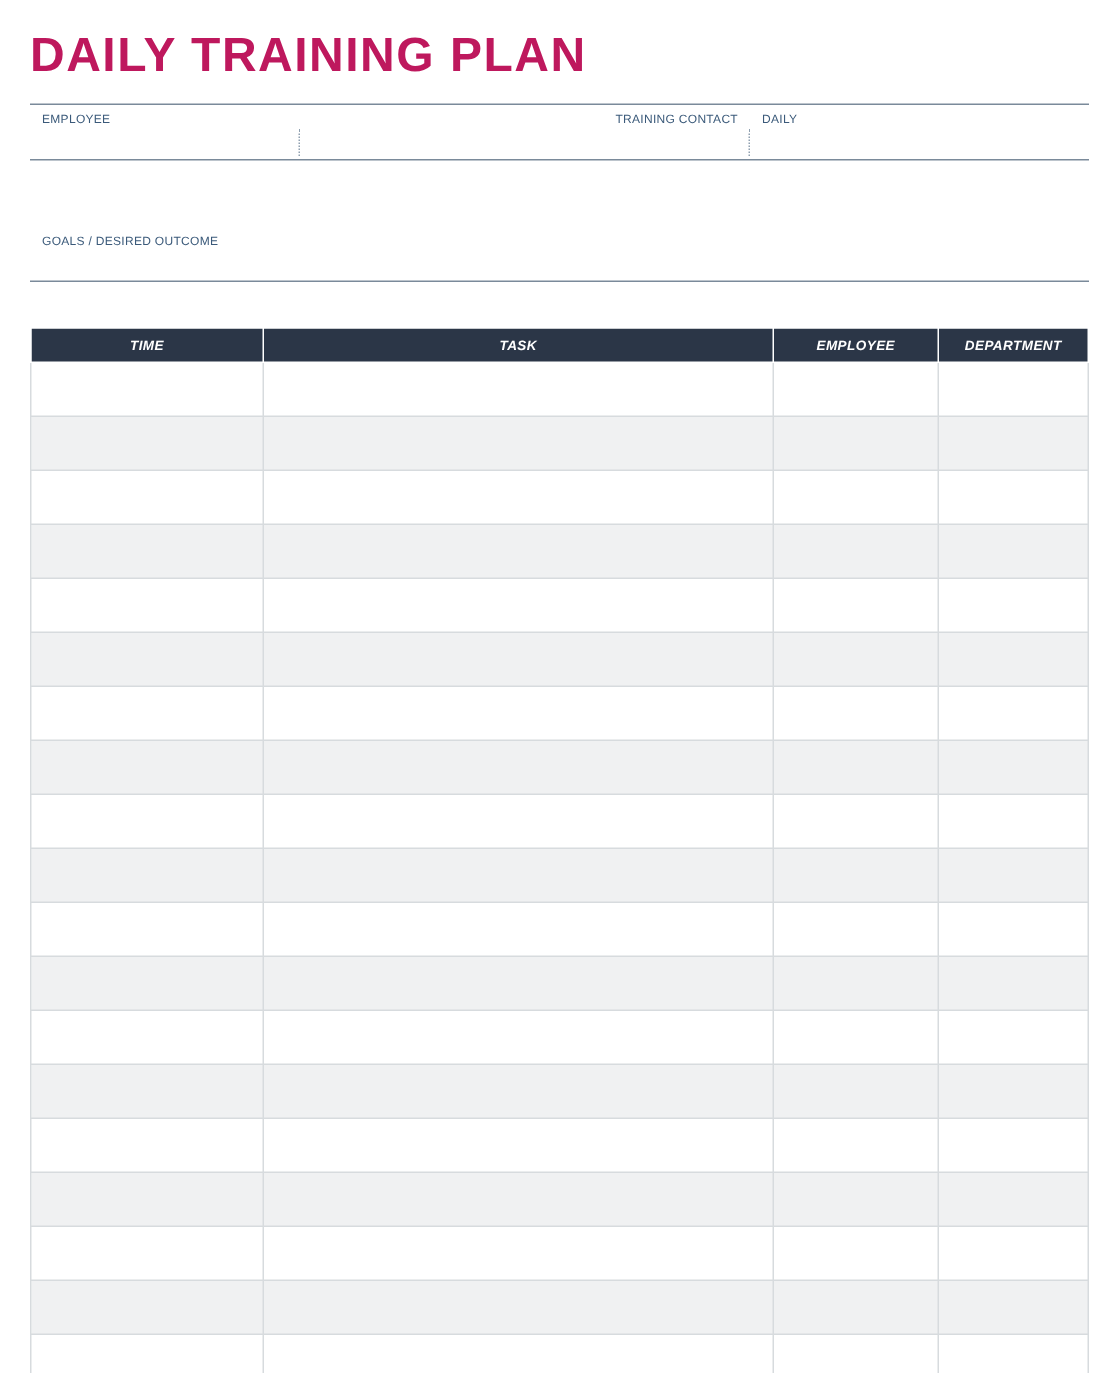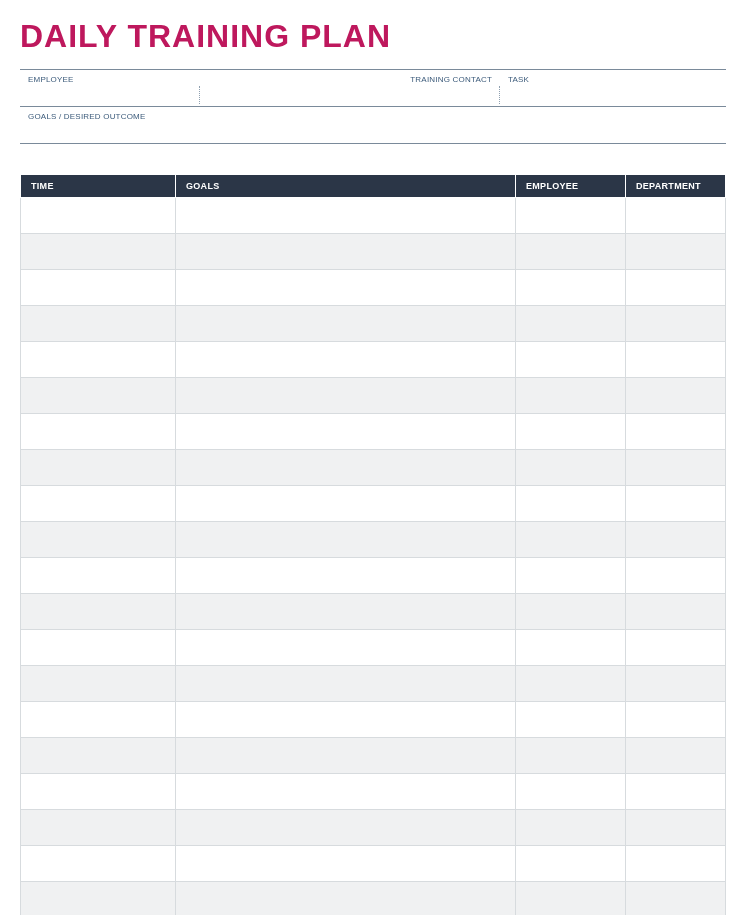--- a/index.html
+++ b/index.html
@@ -46,38 +46,39 @@
   }
   .info-value {
     font-size: 11px;
     min-height: 16px;
     color: #333;
   }
   .c-employee { width: 180px; }
   .c-contact  { width: 300px; text-align: right; }
   .c-dept     { width: 130px; }
   .c-date     { flex: 1; }
-  .c-goals    { flex: 1; }
+  .c-goals    { flex: 1; margin-top: 44px; }
   .goals-row { border-top: 1px solid #7a8a9a; }
 
   .schedule {
     width: 100%;
     border-collapse: collapse;
     margin-top: 30px;
     table-layout: fixed;
   }
   .schedule th {
     background: #2b3647;
     color: #ffffff;
     font-size: 9px;
     font-weight: bold;
-    text-align: left;
+    text-align: center;
     padding: 6px 10px;
     border: 1px solid #ffffff;
     letter-spacing: 0.3px;
+    font-style: italic;
   }
   .schedule td {
     height: 36px;
     border: 1px solid #d7dbde;
     font-size: 11px;
     padding: 4px 8px;
     color: #333;
   }
   .schedule tbody tr:nth-child(even) td {
     background: #f0f1f2;
@@ -96,21 +97,21 @@
   <div class="info-row">
     <div class="info-cell c-employee sep">
       <div class="info-label">EMPLOYEE</div>
       <div class="info-value"></div>
     </div>
     <div class="info-cell c-contact sep">
       <div class="info-label">TRAINING CONTACT</div>
       <div class="info-value"></div>
     </div>
     <div class="info-cell c-date">
-      <div class="info-label">TASK</div>
+      <div class="info-label">DAILY</div>
       <div class="info-value"></div>
     </div>
   </div>
   <div class="info-row goals-row">
     <div class="info-cell c-goals">
       <div class="info-label">GOALS / DESIRED OUTCOME</div>
       <div class="info-value"></div>
     </div>
   </div>
 </div>
@@ -118,21 +119,21 @@
 <table class="schedule">
   <colgroup>
     <col class="col-time">
       <col class="col-task">
       <col class="col-duration">
       <col class="col-signature">
   </colgroup>
   <thead>
     <tr>
       <th>TIME</th>
-      <th>GOALS</th>
+      <th>TASK</th>
       <th>EMPLOYEE</th>
       <th>DEPARTMENT</th>
     </tr>
   </thead>
   <tbody id="schedule-body">
       <tr>
         <td></td>
         <td></td>
         <td></td>
         <td></td>

